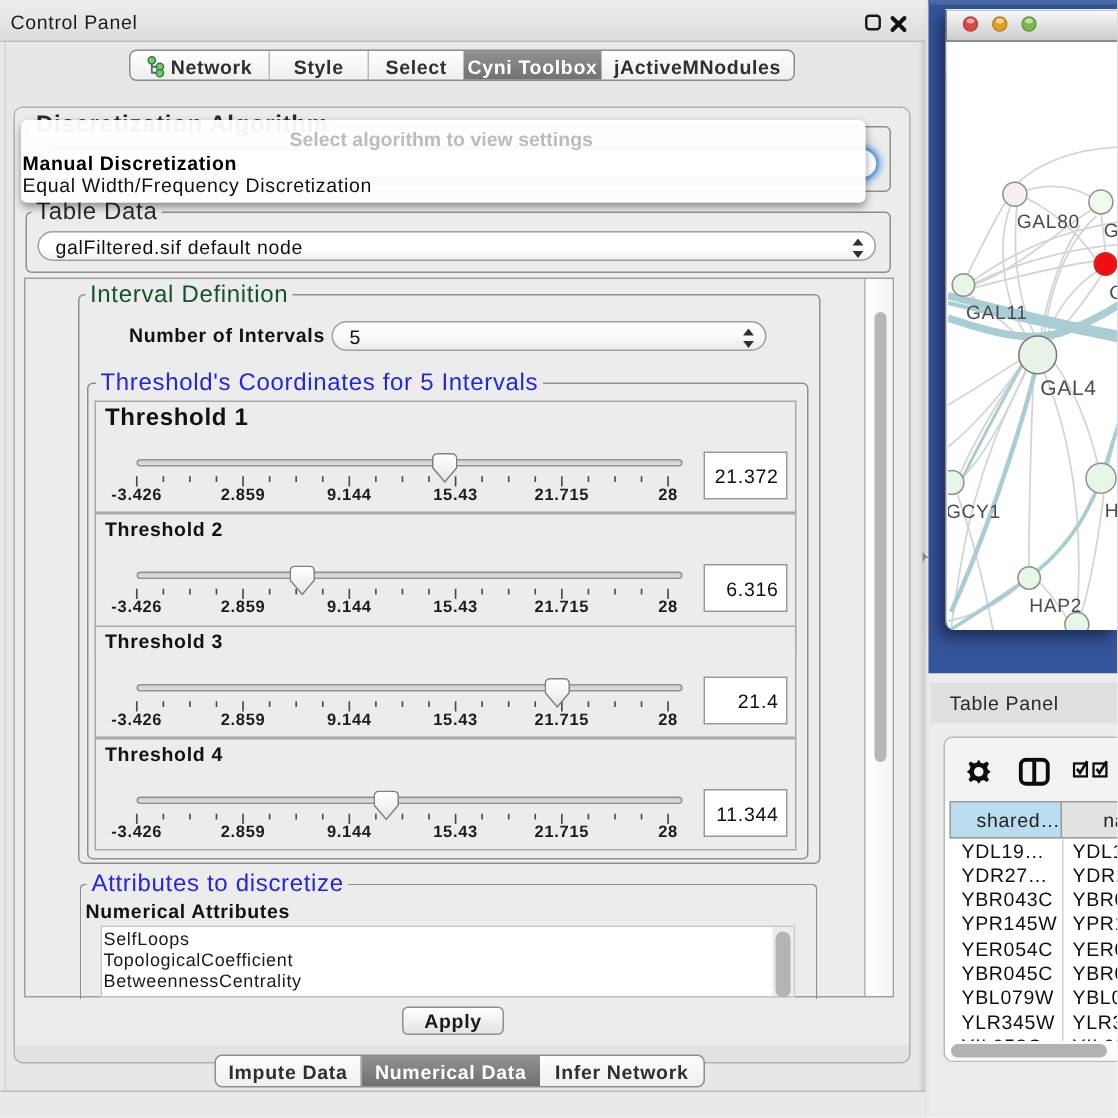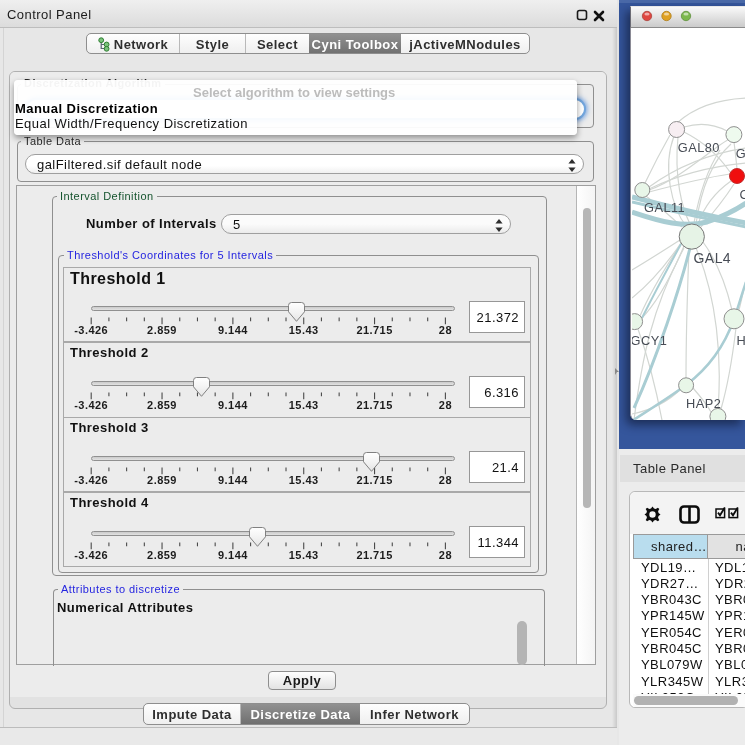--- a/index.html
+++ b/index.html
@@ -1,18 +1,18 @@
 <!DOCTYPE html>
 <html><head>
 <meta charset="utf-8">
 <style>
 html,body{margin:0;padding:0;}
 #root{position:relative;width:745px;height:745px;overflow:hidden;background:#e7e7e7;font-family:"Liberation Sans",sans-serif;letter-spacing:0.45px;}
 .abs{position:absolute;}
-.grouptitle{position:absolute;background:#ececec;padding:0 3px;font-size:11px;line-height:13px;}
+.grouptitle{position:absolute;background:#ececec;padding:0 3px;font-size:16px;line-height:13px;}
 .groupbox{position:absolute;border:1px solid #8f8f8f;border-radius:4px;}
 .combo{position:absolute;background:#fff;border:1px solid #9f9f9f;border-radius:5px;font-size:13px;color:#111;}
 .tfield{position:absolute;background:#fff;border:1px solid #979797;font-size:13px;color:#111;text-align:right;}
 .seg{display:inline-block;height:21px;line-height:21px;font-size:13px;font-weight:bold;color:#2f2f2f;text-align:center;vertical-align:top;box-sizing:border-box;}
 .seg.sel{background:linear-gradient(#919191,#6e6e6e);color:#fff;}
 .ticklabel{position:absolute;font-size:11px;font-weight:bold;color:#1c1c1c;transform:translateX(-50%);white-space:nowrap;}
 </style>
 </head>
 <body>
 <div id="root">
@@ -255,27 +255,30 @@
           </defs>
       <path d="M 3.5 0.5 H 13.5 A 3 3 0 0 1 16.5 3.5 V 9.8 L 8.5 19.3 L 0.5 9.8 V 3.5 A 3 3 0 0 1 3.5 0.5 Z" fill="url(#tg4)" stroke="#808080" stroke-width="1"></path>
     </svg>
     <div class="tfield" style="left:405px;top:32.5px;width:56px;height:32px;line-height:32px;box-sizing:border-box;padding-right:5px;">11.344</div>
   </div>
     </div>
 
 <div class="groupbox" style="left:53px;top:589px;width:490px;height:76px;border-radius:4px 4px 0 0;border-bottom:none;"></div>
 <div class="grouptitle" style="left:58px;top:583px;color:#2525e0;">Attributes to discretize</div>
 <div class="abs" style="left:57px;top:600px;font-size:13px;font-weight:bold;color:#111;">Numerical Attributes</div>
+<div class="abs" style="left:67px;top:617px;width:463px;height:48px;background:#fff;border:1px solid #c6c6c6;box-sizing:border-box;overflow:hidden;font-size:12px;color:#1a1a1a;">
+  <div style="padding:1px 0 0 1px;line-height:14px;">SelfLoops<br>TopologicalCoefficient<br>BetweennessCentrality</div>
+</div>
 <div class="abs" style="left:515px;top:618px;width:14px;height:46px;background:#ececec;"></div>
 <div class="abs" style="left:517px;top:621px;width:10px;height:44px;background:#b4b4b4;border-radius:5px;"></div>
 
 <div class="abs" style="left:268px;top:671px;width:68px;height:19px;background:linear-gradient(#fefefe,#e3e3e3);border:1px solid #8e8e8e;border-radius:4px;box-sizing:border-box;text-align:center;line-height:17px;font-size:13px;font-weight:600;color:#1a1a1a;">Apply</div>
 
 <div class="abs" style="left:143px;top:703px;width:327px;height:22px;background:linear-gradient(#fefefe,#efefef);border:1px solid #8e8e8e;border-radius:5px;box-sizing:border-box;overflow:hidden;white-space:nowrap;">
-  <div class="seg" style="width:97px;border-right:1px solid #b9b9b9;">Impute Data</div><div class="seg sel" style="width:119px;">Discretize Data</div><div class="seg" style="width:109px;">Infer Network</div>
+  <div class="seg" style="width:97px;border-right:1px solid #b9b9b9;">Impute Data</div><div class="seg sel" style="width:119px;">Numerical Data</div><div class="seg" style="width:109px;">Infer Network</div>
 </div>
 <div class="abs" style="left:0;top:727px;width:617px;height:1px;background:#bcbcbc;"></div>
 <div class="abs" style="left:0;top:728px;width:617px;height:17px;background:#e9e9e9;"></div>
 
 <div class="abs" style="left:14px;top:80px;width:563px;height:55px;background:rgba(255,255,255,0.95);border-radius:4px;box-shadow:0 3px 6px rgba(0,0,0,0.4);z-index:50;"></div>
 <div class="abs" style="left:193px;top:84.5px;font-size:13px;font-weight:bold;color:#bcbcbc;letter-spacing:0;z-index:51;">Select algorithm to view settings</div>
 <div class="abs" style="left:15px;top:100.5px;font-size:13px;font-weight:bold;color:#000;z-index:51;">Manual Discretization</div>
 <div class="abs" style="left:15px;top:116px;font-size:13px;color:#111;z-index:51;">Equal Width/Frequency Discretization</div>
 
 <div class="abs" style="left:619px;top:0;width:126px;height:449px;background:#35569c;"></div>

